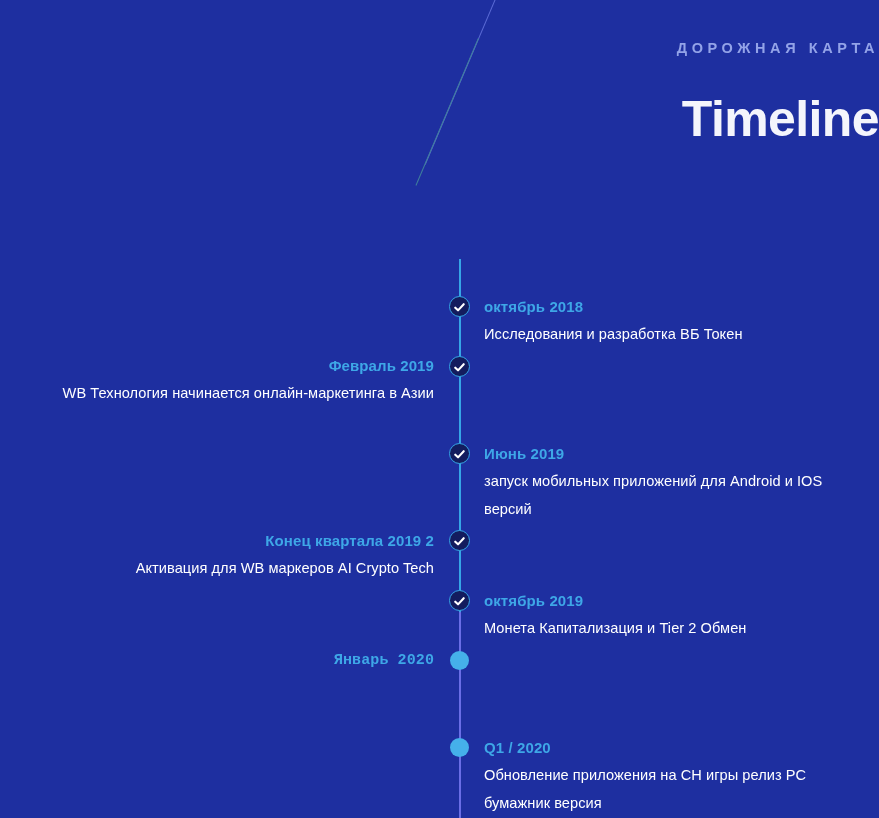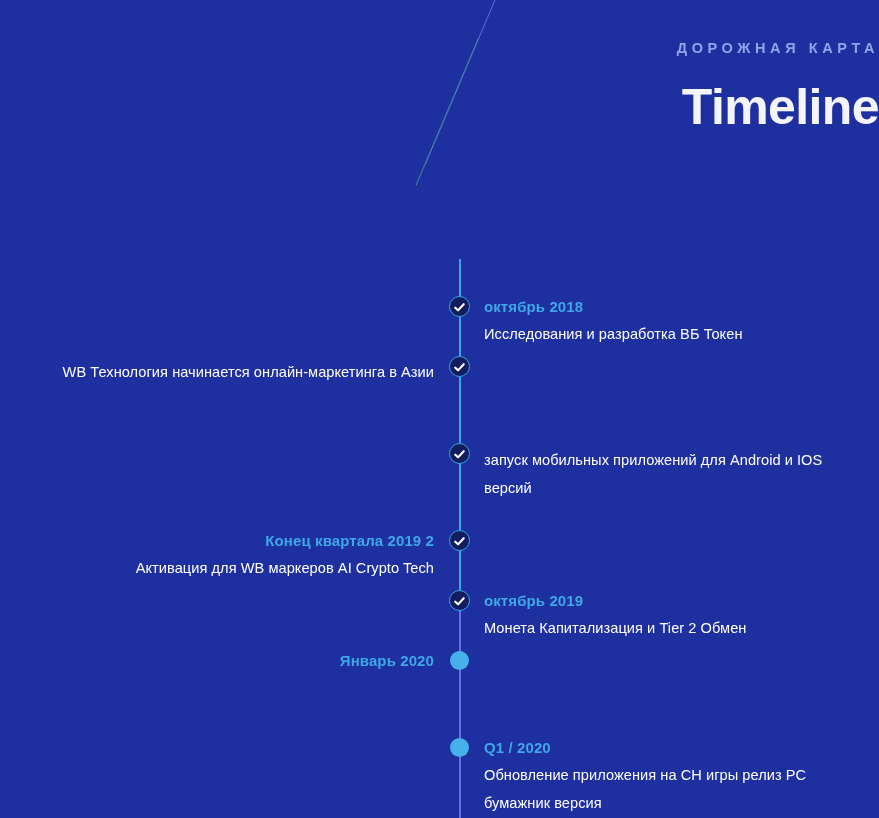--- a/index.html
+++ b/index.html
@@ -55,21 +55,21 @@
   }
   .kicker {
     margin-top: 38px;
     font-size: 14.5px;
     font-weight: bold;
     letter-spacing: 4.6px;
     color: #93a3e8;
     line-height: 20px;
   }
   .title {
-    margin-top: 20px;
+    margin-top: 32px;
     font-size: 50px;
     font-weight: bold;
     color: #f4f5fc;
     letter-spacing: -0.6px;
     line-height: 58px;
   }
 
   
   .timeline {
     position: absolute;
@@ -187,29 +187,31 @@
           <div class="entry-date">октябрь 2018</div>
           <div class="entry-desc">Исследования и разработка ВБ Токен</div>
         </div>
         <div class="marker done" style="top: 356px;">
           <div class="ring"></div>
           <svg viewBox="0 0 12 12" xmlns="http://www.w3.org/2000/svg">
             <path d="M1.4 6.2 L4.4 9.1 L10.6 2.4" fill="none" stroke="#ffffff" stroke-width="2.3" stroke-linecap="round" stroke-linejoin="round"></path>
           </svg>
         </div>
         <div class="entry left" style="top: 355px;">
+          <div class="entry-date">Февраль 2019</div>
           <div class="entry-desc">WB Технология начинается онлайн-маркетинга в Азии</div>
         </div>
         <div class="marker done" style="top: 443px;">
           <div class="ring"></div>
           <svg viewBox="0 0 12 12" xmlns="http://www.w3.org/2000/svg">
             <path d="M1.4 6.2 L4.4 9.1 L10.6 2.4" fill="none" stroke="#ffffff" stroke-width="2.3" stroke-linecap="round" stroke-linejoin="round"></path>
           </svg>
         </div>
         <div class="entry right" style="top: 443px;">
+          <div class="entry-date">Июнь 2019</div>
           <div class="entry-desc">запуск мобильных приложений для Android и IOS версий</div>
         </div>
         <div class="marker done" style="top: 530px;">
           <div class="ring"></div>
           <svg viewBox="0 0 12 12" xmlns="http://www.w3.org/2000/svg">
             <path d="M1.4 6.2 L4.4 9.1 L10.6 2.4" fill="none" stroke="#ffffff" stroke-width="2.3" stroke-linecap="round" stroke-linejoin="round"></path>
           </svg>
         </div>
         <div class="entry left" style="top: 530px;">
           <div class="entry-date">Конец квартала 2019 2</div>
@@ -221,21 +223,21 @@
             <path d="M1.4 6.2 L4.4 9.1 L10.6 2.4" fill="none" stroke="#ffffff" stroke-width="2.3" stroke-linecap="round" stroke-linejoin="round"></path>
           </svg>
         </div>
         <div class="entry right" style="top: 590px;">
           <div class="entry-date">октябрь 2019</div>
           <div class="entry-desc">Монета Капитализация и Tier 2 Обмен</div>
         </div>
         <div class="marker pending" style="top: 650px;">
           <div class="ring"></div>
         </div>
-        <div class="entry left" style="top: 650px;">
+        <div class="entry left" style="top: 650px; font-family: Liberation Mono, monospace;">
           <div class="entry-date">Январь 2020</div>
         </div>
         <div class="marker pending" style="top: 737px;">
           <div class="ring"></div>
         </div>
         <div class="entry right" style="top: 737px;">
           <div class="entry-date">Q1 / 2020</div>
           <div class="entry-desc">Обновление приложения на CH игры релиз PC бумажник версия</div>
         </div>
       </div>

